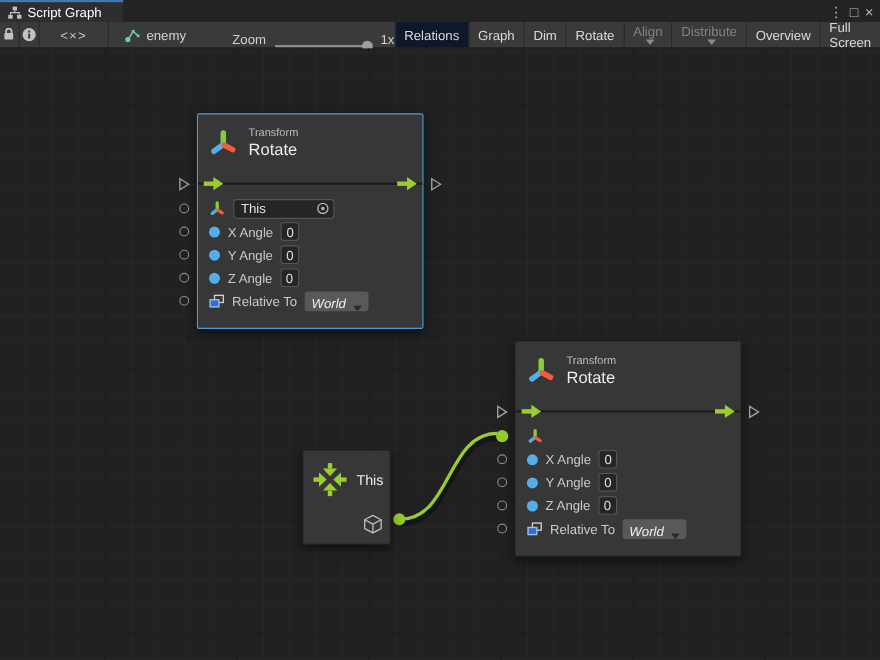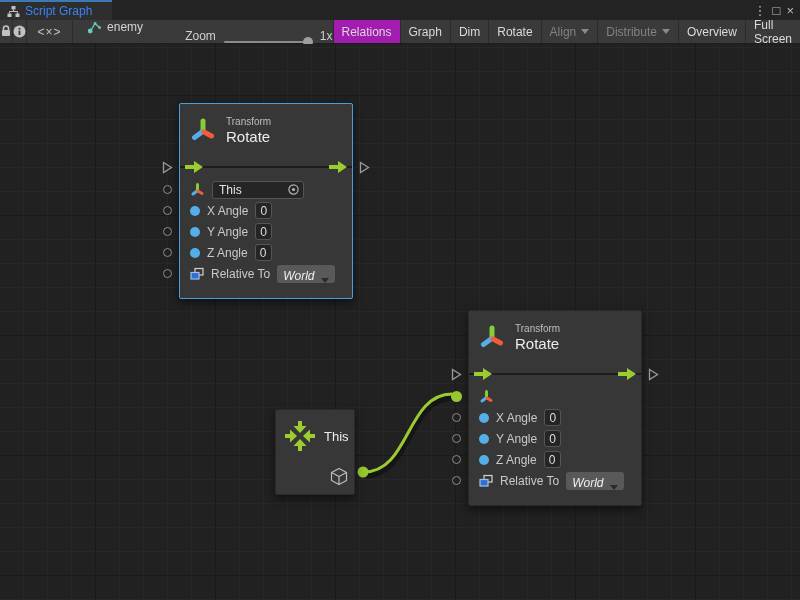--- a/index.html
+++ b/index.html
@@ -1,57 +1,57 @@
 <!DOCTYPE html>
 <html><head>
 <meta charset="utf-8">
 <style>
   * { margin:0; padding:0; box-sizing:border-box; }
   html,body { width:800px; height:600px; overflow:hidden; }
   body { font-family:"Liberation Sans","DejaVu Sans",sans-serif; background:#212121; color:#d4d4d4; position:relative; }
 
   
   .tabbar { position:absolute; left:0; top:0; width:800px; height:20px; background:#232323; display:flex; align-items:stretch; }
-  .tab { width:112px; background:#2e2e2e; border-top:2px solid #3e79b4; display:flex; align-items:center; gap:5px; padding-left:7px; font-size:12px; color:#3b82f6; }
+  .tab { width:112px; background:#2e2e2e; border-top:2px solid #3e79b4; display:flex; align-items:center; gap:5px; padding-left:7px; font-size:12px; color:#ffffff; }
   .win-controls { margin-left:auto; display:flex; align-items:center; gap:6px; padding-right:6px; color:#bdbdbd; }
   .win-controls span { font-size:13px; line-height:1; cursor:default; }
   .wc-menu { font-size:12px; }
 
   
   .toolbar { position:absolute; left:0; top:20px; width:800px; height:24px; background:#3a3a3a; display:flex; align-items:stretch; font-size:12px; border-bottom:1px solid #1c1c1c; }
   .tb-btn { display:flex; align-items:center; justify-content:center; border-right:1px solid #2b2b2b; color:#dadada; padding:0 8px; }
   .tb-btn.icon-only { width:23px; padding:0; }
   .tb-btn.code { width:78px; }
-  .tb-graphref { display:flex; align-items:flex-start; gap:5px; padding:0 10px 0 14px; }
+  .tb-graphref { display:flex; align-items:center; gap:5px; padding:0 10px 0 14px; }
   .tb-zoomwrap { display:flex; align-items:flex-end; gap:8px; padding-left:32px; color:#cfcfcf; }
   .zoom-track { position:relative; width:88px; height:2px; background:#8c8c8c; border-radius:1px; }
   .zoom-thumb { position:absolute; right:-1px; top:-4px; width:10px; height:10px; border-radius:50%; background:#9e9e9e; }
   .tb-right { margin-left:auto; display:flex; align-items:stretch; }
   .tb-right .tb-btn { border-left:1px solid #2b2b2b; border-right:none; }
-  .tb-btn.active { background:#a21caf; }
-  .tb-btn.disabled { color:#828282; }
+  .tb-btn.active { background:#0f172a; }
+  .tb-btn.disabled { color:#828282;flex-direction:column; }
   .dd-arrow { width:0; height:0; border-left:4px solid transparent; border-right:4px solid transparent; border-top:5px solid #8a8a8a; margin-left:5px; }
   .code-glyph { color:#c6c6c6; letter-spacing:1px; }
 
   
   .canvas { position:absolute; left:0; top:44px; width:800px; height:556px; background-color:#212121;
     background-image:
       linear-gradient(to right, #1a1a1a 1px, transparent 1px),
       linear-gradient(to bottom, #1a1a1a 1px, transparent 1px),
       linear-gradient(to right, #272727 1px, transparent 1px),
       linear-gradient(to bottom, #272727 1px, transparent 1px);
     background-size:120px 120px,120px 120px,24px 24px,24px 24px;
     background-position:95px 0,0 51px,23px 0,0 3px; }
 
   .wire-layer { position:absolute; inset:0; z-index:1; pointer-events:none; }
 
   
   .node { position:absolute; background:#373737; border:1px solid #2a2a2a; border-radius:2px; box-shadow:0 4px 10px rgba(0,0,0,.5); z-index:2; }
   .node.selected { border:1px solid #4a9edb; }
-  .unit { width:174px; }
+  .unit { width:206px; }
   .n-header { height:53px; display:flex; align-items:center; gap:10px; padding:0 10px; }
   .n-titles { display:flex; flex-direction:column; gap:1px; }
   .n-cat { font-size:10px; color:#bdbdbd; }
   .n-title { font-size:15px; color:#ececec; }
   .flow-row { position:relative; height:20px; }
   .flow-line { position:absolute; left:0; right:0; top:9px; height:2px; background:#1d1d1d; }
   .flow-arrow { position:absolute; top:4px; }
   .flow-arrow.in { left:5px; }
   .flow-arrow.out { right:5px; }
   .n-body { padding:2px 0 14px 0; }

